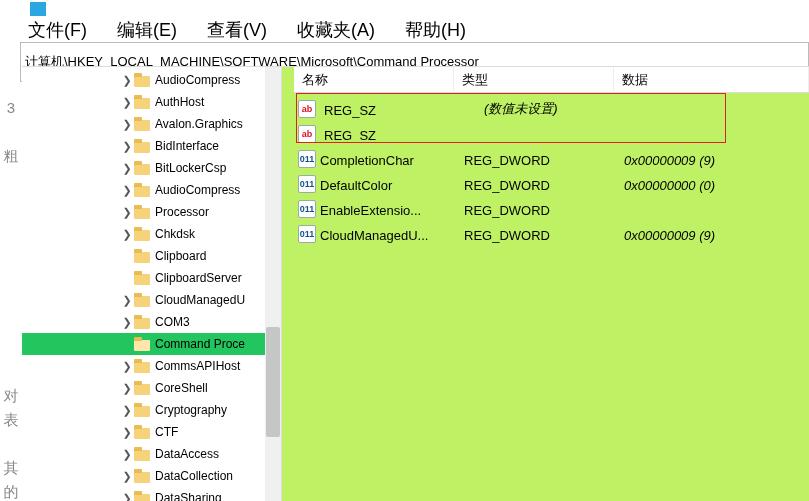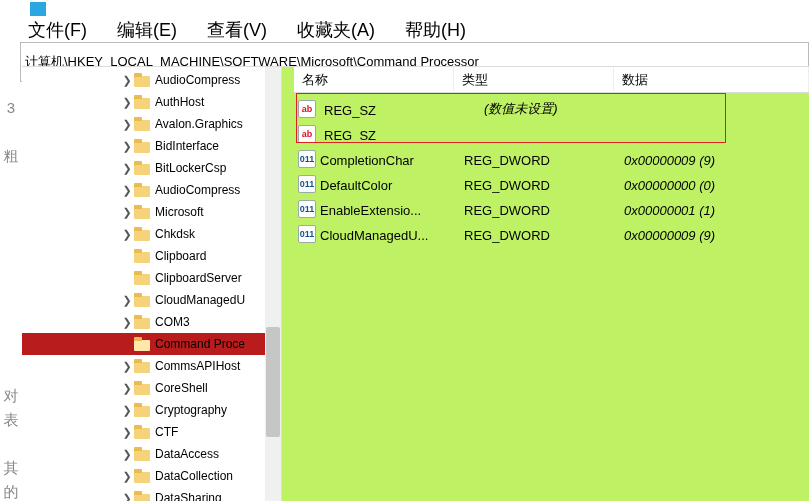--- a/index.html
+++ b/index.html
@@ -106,21 +106,21 @@
     width:16px; height:11px; background:#f6d27a;
     border-radius:1px;
   }
   .folder-icon::after {
     content:""; position:absolute; top:0; left:0;
     width:8px; height:4px; background:#e8bc4e;
     border-radius:1px 1px 0 0;
   }
   .folder-icon.open::before { background:#ffe6ab; }
   .tree-label { font-size: 12px; }
-  .tree-row.selected { background: #b91c1c; }
+  .tree-row.selected { background: #22c55e; }
   .tree-scrollbar {
     position:absolute; right:0; top:0; bottom:0; width:16px;
     background:#f0f0f0;
   }
   .tree-scroll-thumb {
     position:absolute; right:1px; top:260px; width:14px; height:110px;
     background:#c6c6c6; border-radius:2px;
   }
   
   .list-pane {
@@ -243,21 +243,21 @@
         <div class="tree-row">
           <span class="tree-indent"></span>
           <span class="chevron">❯</span>
           <span class="folder-icon"></span>
           <span class="tree-label">AudioCompress</span>
         </div>
         <div class="tree-row">
           <span class="tree-indent"></span>
           <span class="chevron">❯</span>
           <span class="folder-icon"></span>
-          <span class="tree-label">Microsoft</span>
+          <span class="tree-label">Processor</span>
         </div>
         <div class="tree-row">
           <span class="tree-indent"></span>
           <span class="chevron">❯</span>
           <span class="folder-icon"></span>
           <span class="tree-label">Chkdsk</span>
         </div>
         <div class="tree-row">
           <span class="tree-indent"></span>
           <span class="chevron empty"></span>
@@ -363,21 +363,20 @@
         <div class="list-row">
           <span class="val-icon reg-dw">011</span>
           <span class="c-name">DefaultColor</span>
           <span class="c-type">REG_DWORD</span>
           <span class="c-data">0x00000000 (0)</span>
         </div>
         <div class="list-row">
           <span class="val-icon reg-dw">011</span>
           <span class="c-name">EnableExtensio...</span>
           <span class="c-type">REG_DWORD</span>
-          <span class="c-data">0x00000001 (1)</span>
         </div>
         <div class="list-row">
           <span class="val-icon reg-dw">011</span>
           <span class="c-name">CloudManagedU...</span>
           <span class="c-type">REG_DWORD</span>
           <span class="c-data">0x00000009 (9)</span>
         </div>
       </div>
   </div>
 

